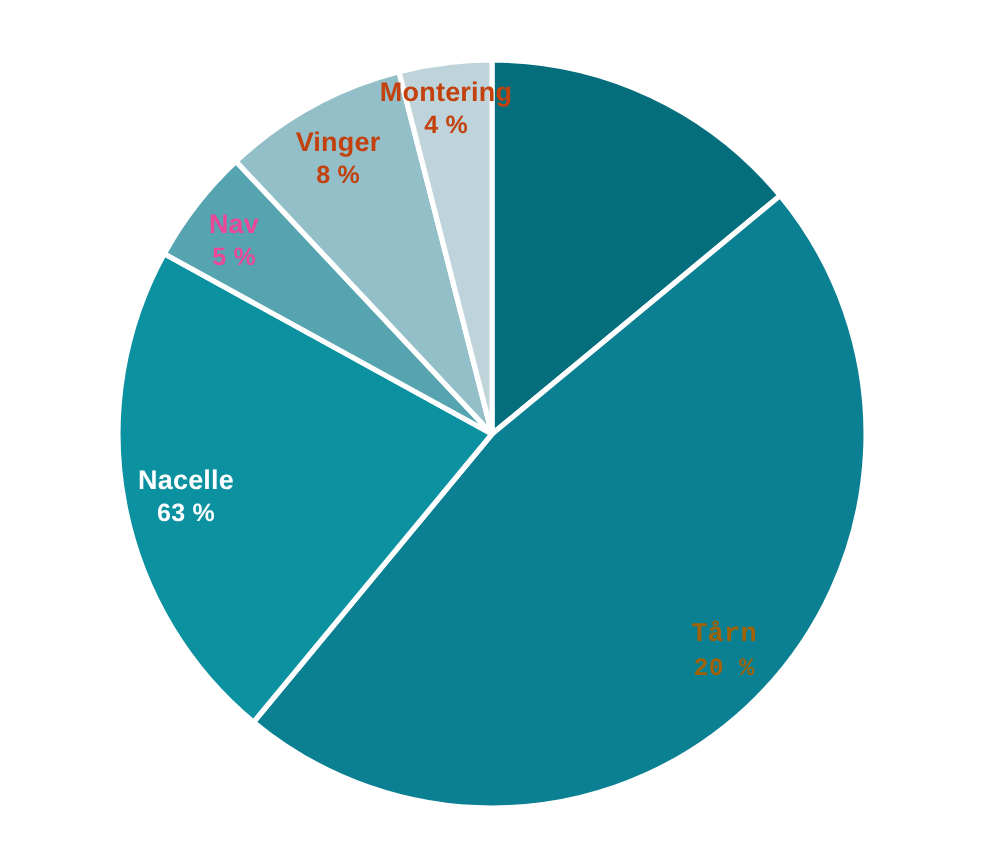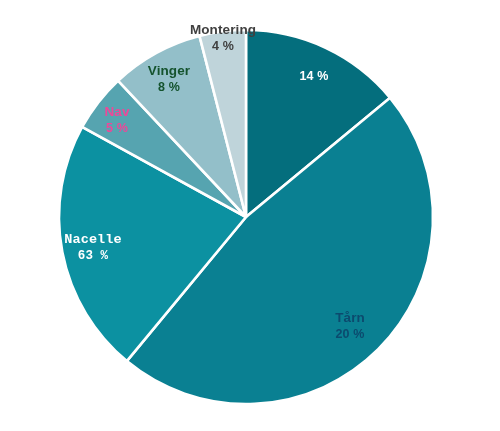--- a/index.html
+++ b/index.html
@@ -61,36 +61,35 @@
   <svg id="pie-svg" viewBox="0 0 500 431">
       <path d="M 246 217 L 246.00 30.00 A 187 187 0 0 1 390.09 97.80 Z" fill="#046e7d" class="slice-path"></path>
       <path d="M 246 217 L 390.09 97.80 A 187 187 0 0 1 126.80 361.09 Z" fill="#0a8092" class="slice-path"></path>
       <path d="M 246 217 L 126.80 361.09 A 187 187 0 0 1 82.13 126.91 Z" fill="#0c91a1" class="slice-path"></path>
       <path d="M 246 217 L 82.13 126.91 A 187 187 0 0 1 117.99 80.68 Z" fill="#56a4b0" class="slice-path"></path>
       <path d="M 246 217 L 117.99 80.68 A 187 187 0 0 1 199.49 35.87 Z" fill="#93bfc9" class="slice-path"></path>
       <path d="M 246 217 L 199.49 35.87 A 187 187 0 0 1 246.00 30.00 Z" fill="#bfd4da" class="slice-path"></path>
     </svg>
   <div id="label-layer">
       <div class="slice-label" style="left: 314px; top: 76px; color: rgb(255, 255, 255);">
-        <span class="lbl-val">14 %</span>
       </div>
-      <div class="slice-label" style="left: 350px; top: 326px; color: #0c4a6e;">
+      <div class="slice-label" style="left: 362px; top: 326px; color: #a16207; font-family: Liberation Mono, monospace;">
         <span class="lbl-name">Tårn</span>
         <span class="lbl-val">20 %</span>
       </div>
-      <div class="slice-label" style="left: 93px; top: 248px; color: rgb(255, 255, 255); font-family: Liberation Mono, monospace;">
+      <div class="slice-label" style="left: 93px; top: 248px; color: rgb(255, 255, 255);">
         <span class="lbl-name">Nacelle</span>
         <span class="lbl-val">63 %</span>
       </div>
       <div class="slice-label" style="left: 117px; top: 120px; color: #ec4899;">
         <span class="lbl-name">Nav</span>
         <span class="lbl-val">5 %</span>
       </div>
-      <div class="slice-label" style="left: 169px; top: 79px; color: #14532d;">
+      <div class="slice-label" style="left: 169px; top: 79px; color: #c2410c;">
         <span class="lbl-name">Vinger</span>
         <span class="lbl-val">8 %</span>
       </div>
-      <div class="slice-label" style="left: 223px; top: 38px; color: #404040;">
+      <div class="slice-label" style="left: 223px; top: 54px; color: #c2410c;">
         <span class="lbl-name">Montering</span>
         <span class="lbl-val">4 %</span>
       </div>
     </div>
 </div>
 
 </body></html>

